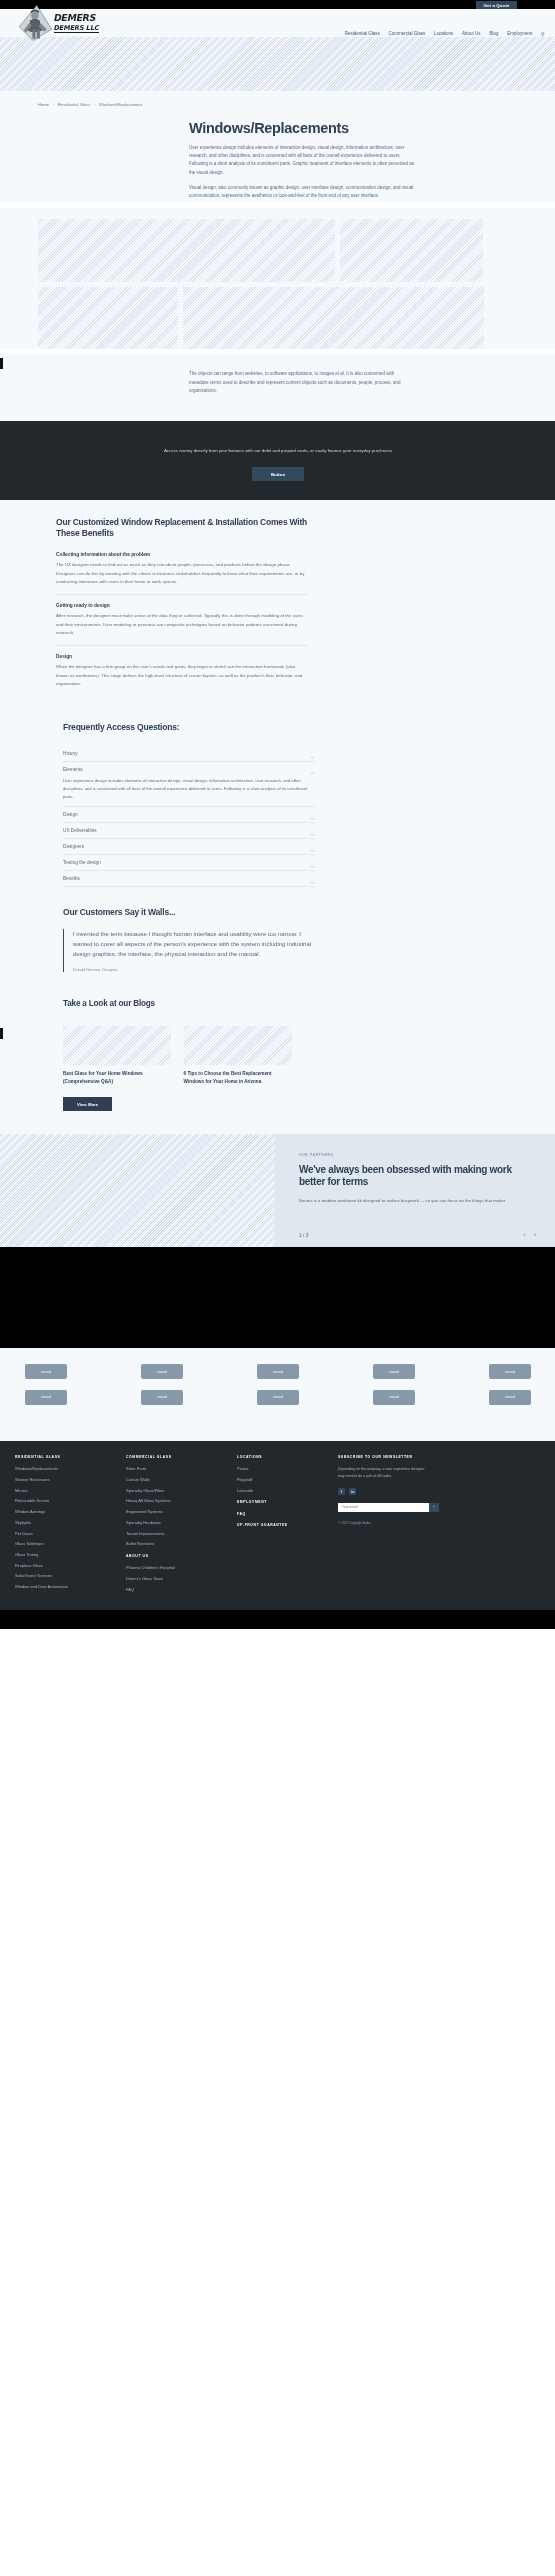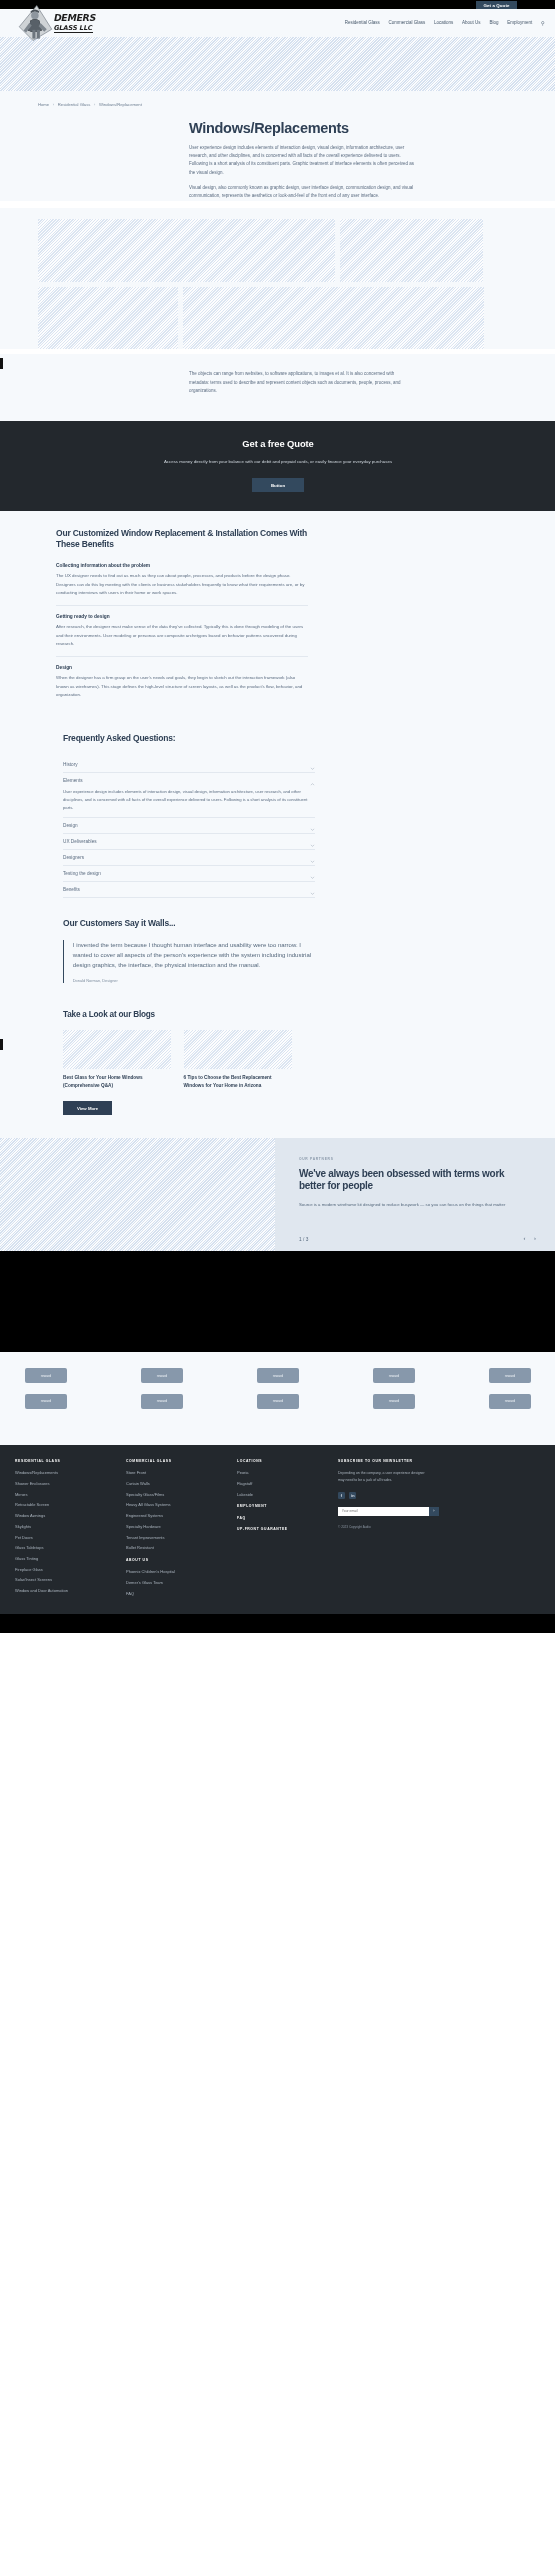--- a/index.html
+++ b/index.html
@@ -20,21 +20,21 @@
     position: absolute; right: 39px; top: 0.6px;
     background: #33495e; color: #fff;
     font-size: 4.4px; letter-spacing: 0.1px;
     padding: 2.5px 7.5px; border: none; cursor: pointer;
     font-weight: 600;
   }
 
   
   .header {
     height: 28px; background: #f6f9fc; position: relative;
-    display: flex; align-items: center; padding-left: 36px;
+    display: flex; align-items: flex-end; padding-left: 36px;
   }
   .logo-wrap { position: absolute; left: 17.6px; top: -5px; display: flex; align-items: center; }
   .logo-badge { width: 35px; height: 38px; position: relative; }
   .logo-badge svg { display: block; }
   .logo-text { margin-left: 1.3px; line-height: 1; }
   .logo-text .l1 {
     font-family: "DejaVu Sans", sans-serif;
     font-weight: 900; font-size: 9.4px; color: #1d1d1d; letter-spacing: -0.3px;
     font-style: italic;
   }
@@ -129,21 +129,21 @@
   h2.testi-title { font-size: 8.5px; font-weight: 700; color: #2f4055; margin-bottom: 11.3px; letter-spacing: -0.2px;}
   blockquote {
     border-left: 1.3px solid #33495e; padding-left: 8.8px;
   }
   blockquote p.q { font-size: 6px; line-height: 1.72; color: #55687c; }
   blockquote .cite { font-size: 3.9px; color: #8190a1; margin-top: 7.5px; display: block; }
 
   
   .blogs { background: #f6f9fc; padding: 8.8px 38px 16.4px 38px; position: relative; }
   .blogs-inner { margin-left: 25px; width: 252px; }
-  h2.blog-title { font-size: 8.2px; font-weight: 700; color: #2f4055; margin-bottom: 11px; letter-spacing: -0.2px;}
+  h2.blog-title { font-size: 8.2px; font-weight: 700; color: #2f4055; margin-bottom: 18px; letter-spacing: -0.2px;}
   .blog-grid { display: flex; gap: 12.6px; }
   .blog-card { width: 108px; }
   .blog-thumb { width: 108px; height: 39px; margin-bottom: 5.7px; }
   .blog-card h4 { font-size: 4.7px; font-weight: 700; color: #2f4055; line-height: 1.55; }
   .view-more {
     margin-top: 12.6px; background: #2f4055; color: #fff; border: none;
     font-size: 4.3px; font-weight: 600; padding: 4.4px 14px; cursor: pointer;
   }
 
   
@@ -230,21 +230,21 @@
           <path d="M20 26 q7 -4 14 0 l4 16 q-11 5 -22 0 z" fill="#5a6view"></path>
           <path d="M20 26 q7 -4 14 0 l4 16 q-11 5 -22 0 z" fill="#586068"></path>
           <path d="M18 30 l-9 12 4 3 9 -11 z" fill="#7d858d"></path>
           <path d="M36 30 l10 10 -4 4 -9 -9 z" fill="#7d858d"></path>
           <rect x="23" y="41" width="5" height="14" fill="#6e767e"></rect>
           <rect x="30" y="41" width="5" height="14" fill="#6e767e"></rect>
         </svg>
       </div>
       <div class="logo-text">
         <div class="l1">DEMERS</div>
-        <div class="l2">GLASS LLC</div>
+        <div class="l2">DEMERS LLC</div>
       </div>
     </div>
     <div class="nav">
       <a href="#">Residential Glass</a>
       <a href="#">Commercial Glass</a>
       <a href="#">Locations</a>
       <a href="#">About Us</a>
       <a href="#">Blog</a>
       <a href="#">Employment</a>
       <span class="srch">⚲</span>
@@ -282,21 +282,20 @@
   </div>
 
   <div class="after-gallery">
     <div class="leftbar"></div>
     <div style="margin-left:151px;width:226px">
       <p class="body">The objects can range from websites, to software applications, to images et al. It is also concerned with metadata: terms used to describe and represent content objects such as documents, people, process, and organizations.</p>
     </div>
   </div>
 
   <div class="cta">
-    <h2>Get a free Quote</h2>
     <p>Access money directly from your balance with our debit and prepaid cards, or easily finance your everyday purchases</p>
     <button class="cta-btn">Button</button>
   </div>
 
   <div class="benefits">
     <div class="benefits-inner">
       <h2 class="sect">Our Customized Window Replacement &amp; Installation Comes With These Benefits</h2>
 
       <div class="bene-item">
         <h3>Collecting information about the problem</h3>
@@ -308,21 +307,21 @@
       </div>
       <div class="bene-item">
         <h3>Design</h3>
         <p>When the designer has a firm grasp on the user's needs and goals, they begin to sketch out the interaction framework (also known as wireframes). This stage defines the high-level structure of screen layouts, as well as the product's flow, behavior, and organization.</p>
       </div>
     </div>
   </div>
 
   <div class="faq">
     <div class="faq-inner">
-      <h2 class="faq-title">Frequently Asked Questions:</h2>
+      <h2 class="faq-title">Frequently Access Questions:</h2>
 
       <div class="acc">
         <div class="acc-head">
           <span class="lbl">History</span>
           <span class="chev">
             <svg width="5" height="5" viewBox="0 0 12 12">
                 <path d="M2 4.5 L6 8 L10 4.5" fill="none" stroke="#8d9bab" stroke-width="1"></path>
               </svg>
           </span>
         </div>
@@ -423,21 +422,21 @@
       </div>
       <button class="view-more">View More</button>
     </div>
   </div>
 
   <div class="slider-sect">
     <div class="slider">
       <div class="slider-left stripes"></div>
       <div class="slider-right">
         <div class="eyebrow">OUR PARTNERS</div>
-        <h2>We've always been obsessed with terms work better for people</h2>
+        <h2>We've always been obsessed with making work better for terms</h2>
         <p>Source is a modern wireframe kit designed to reduce busywork — so you can focus on the things that matter</p>
         <div class="slider-foot">
           <span class="slider-count">1 / 3</span>
           <span class="slider-arrows">
             <span class="arrow">‹</span>
             <span class="arrow">›</span>
           </span>
         </div>
       </div>
     </div>

